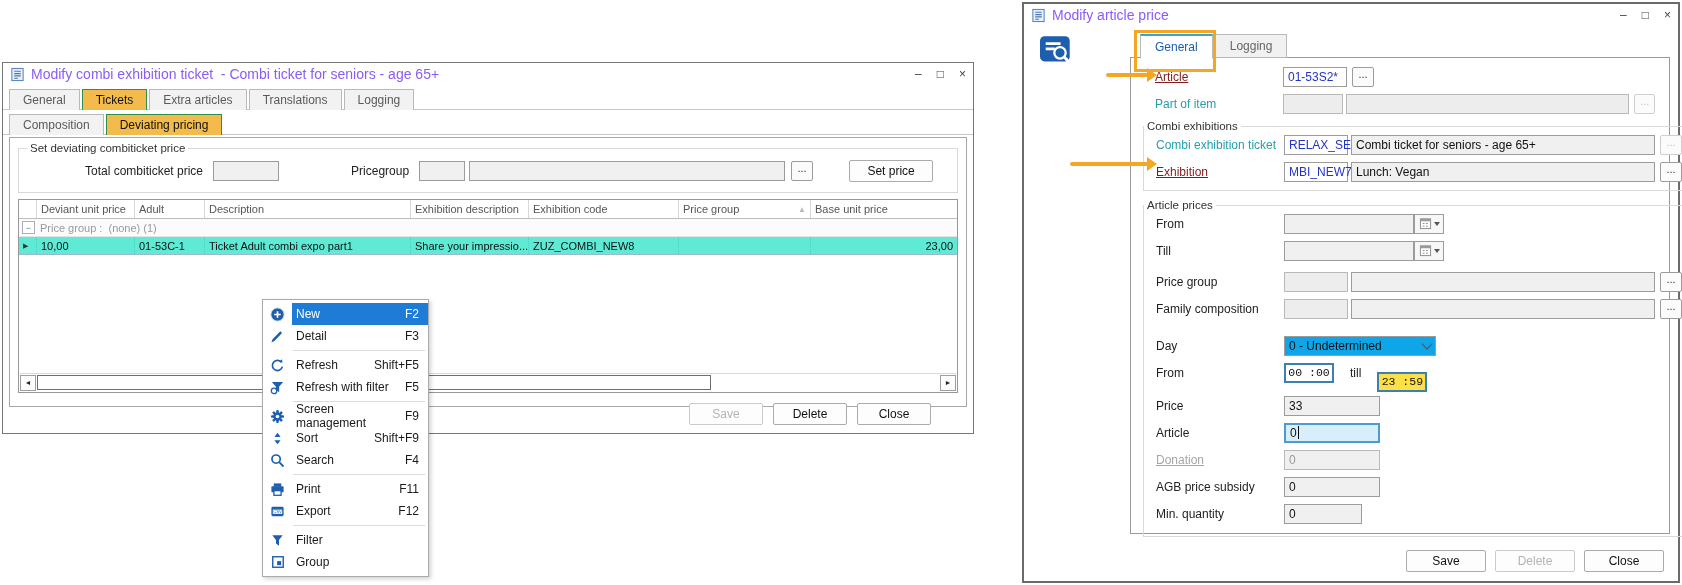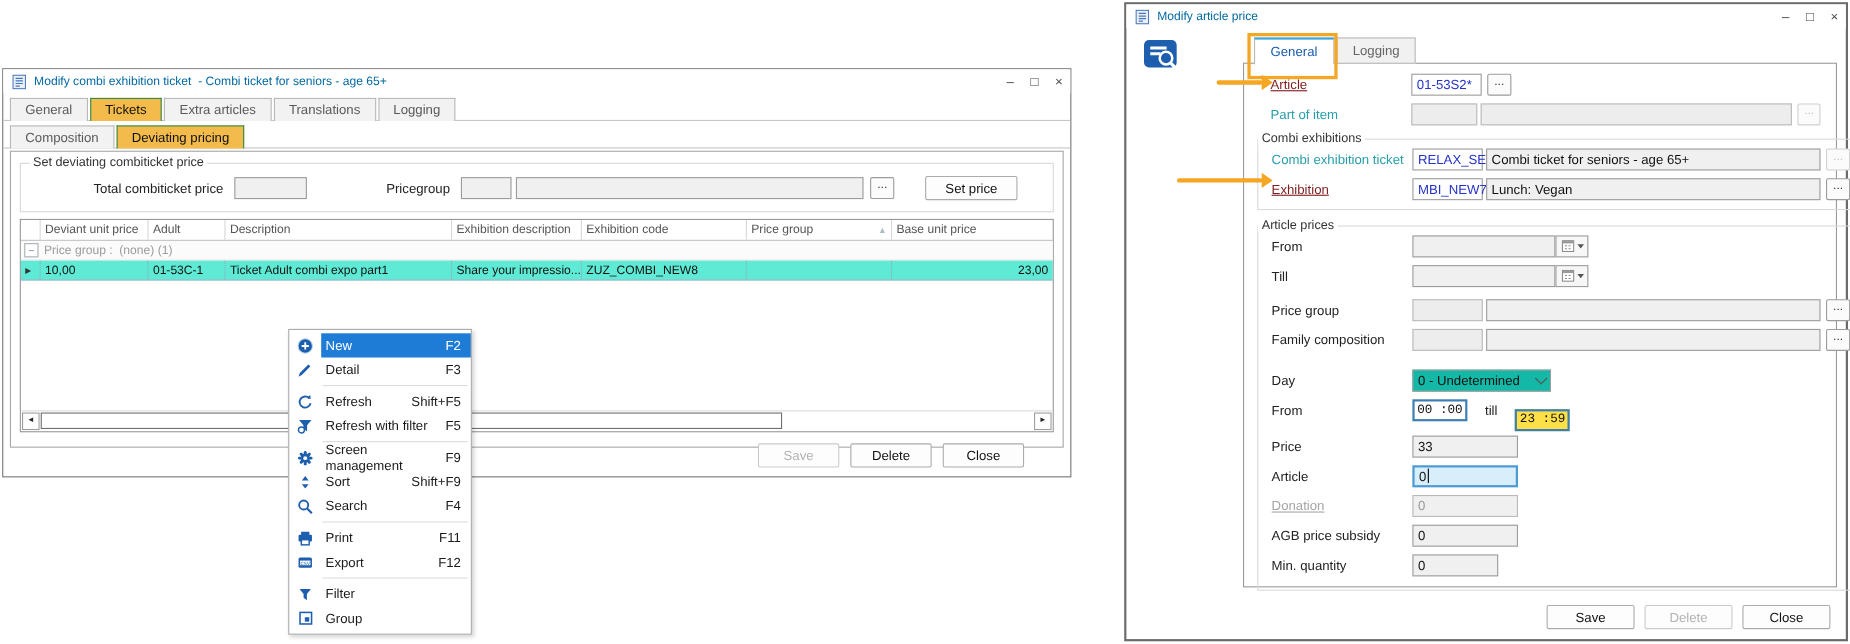--- a/index.html
+++ b/index.html
@@ -1,21 +1,21 @@
 <!DOCTYPE html>
 <html><head>
 <meta charset="utf-8">
 <style>
   html,body{margin:0;padding:0;}
   body{width:1682px;height:585px;position:relative;overflow:hidden;background:#FFFFFF;
        font-family:"Liberation Sans",sans-serif;font-size:12px;color:#222;}
   .win{position:absolute;background:#FFF;border:1px solid #767676;box-sizing:border-box;}
   
   .titlebar{height:22px;display:flex;align-items:center;gap:6px;padding:0 7px;background:#FFF;}
-  .titlebar .title{color:#0369a1;font-size:11px;white-space:pre;}
+  .titlebar .title{color:#8b5cf6;font-size:14px;white-space:pre;}
   .winctl{margin-left:auto;display:flex;gap:15px;color:#444;font-size:12px;line-height:1;}
   .winctl span{cursor:default;}
   
   .tabstrip{display:flex;align-items:flex-end;padding:2px 6px 0 6px;gap:2px;height:22px;border-bottom:1px solid #C6C6C6;}
   .tab{padding:3px 13px 3px;background:#F2F2F2;border:1px solid #B9B9B9;border-bottom:none;color:#5A5A5A;font-size:12px;margin-bottom:-1px;}
   .tab.active{background:#F2BB4B;color:#111;border-color:#2F8F4E;}
   
   .content-frame{margin:2px 6px 0 6px;border:1px solid #A7A7A7;height:268px;position:relative;background:#FFF;}
   fieldset{border:1px solid #D9D9D9;margin:4px 8px 0 8px;padding:4px 8px 8px;}
   legend{font-size:11.5px;color:#333;padding:0 3px;}
@@ -73,21 +73,21 @@
   .lbl-gray{color:#A6A6A6;text-decoration:underline;}
   .fld.code{width:64px;color:#2433C8;background:#FFF;}
   .fld.name{width:304px;margin-left:3px;}
   .fld.empty{background:#EDEDED;border-color:#B9B9B9;}
   .frow .dots-btn{margin-left:5px;}
   .rw-fieldset{margin:2px 12px 8px 12px;padding:2px 0 6px;}
   .rw-fieldset .frow{margin-left:12px;margin-right:4px;}
   .fld.date{width:130px;}
   .cal-btn{width:30px;height:20px;border:1px solid #9C9C9C;background:#F7F7F7;display:flex;align-items:center;justify-content:center;gap:2px;box-sizing:border-box;}
   .tri-down{width:0;height:0;border-left:3.5px solid transparent;border-right:3.5px solid transparent;border-top:4px solid #555;}
-  .fld.combo{width:126px;background:#14b8a6;position:relative;}
+  .fld.combo{width:152px;background:#0ea5e9;position:relative;}
   .chev{width:7px;height:7px;border-right:1.6px solid #555;border-bottom:1.6px solid #555;transform:rotate(45deg);margin-left:auto;margin-bottom:3px;}
   .fld.time{width:50px;border:2px solid #3C7FB1;background:#FFF;font-family:"Liberation Mono",monospace;font-size:11.5px;justify-content:center;}
   .fld.time.t2{background:#fde047;margin-top:18px;}
   .till-lbl{margin:0 16px;}
   .fld.money{width:96px;}
   .fld.focused{background:#D9EEFB;border:2px solid #4D9BD5;}
   .caret{display:inline-block;width:1px;height:13px;background:#000;margin-left:1px;}
   .fld.qty{width:78px;}
   .btnrow-right{position:absolute;right:14px;bottom:9px;display:flex;gap:9px;}
   .btnrow-right .btn{width:80px;}
@@ -130,21 +130,21 @@
   <div class="content-frame">
     <fieldset>
       <legend>Set deviating combiticket price</legend>
       <div class="sp-row">
         <span class="flabel" style="margin-left:58px;">Total combiticket price</span>
         <div class="fld" style="width:66px;margin-left:10px;"></div>
         <span class="flabel" style="margin-left:72px;">Pricegroup</span>
         <div class="fld" style="width:46px;margin-left:10px;"></div>
         <div class="fld" style="width:316px;margin-left:4px;"></div>
         <div class="dots-btn" style="margin-left:6px;">...</div>
-        <div class="btn" style="margin-left:28px;width:84px;">Set price</div>
+        <div class="btn" style="margin-left:36px;width:84px;">Set price</div>
       </div>
     </fieldset>
 
     <div class="grid">
       <div class="g-row g-head">
         <div class="cell c-sel"></div>
         <div class="cell c0">
             <span>Deviant unit price</span>
           </div>
         <div class="cell c1">

